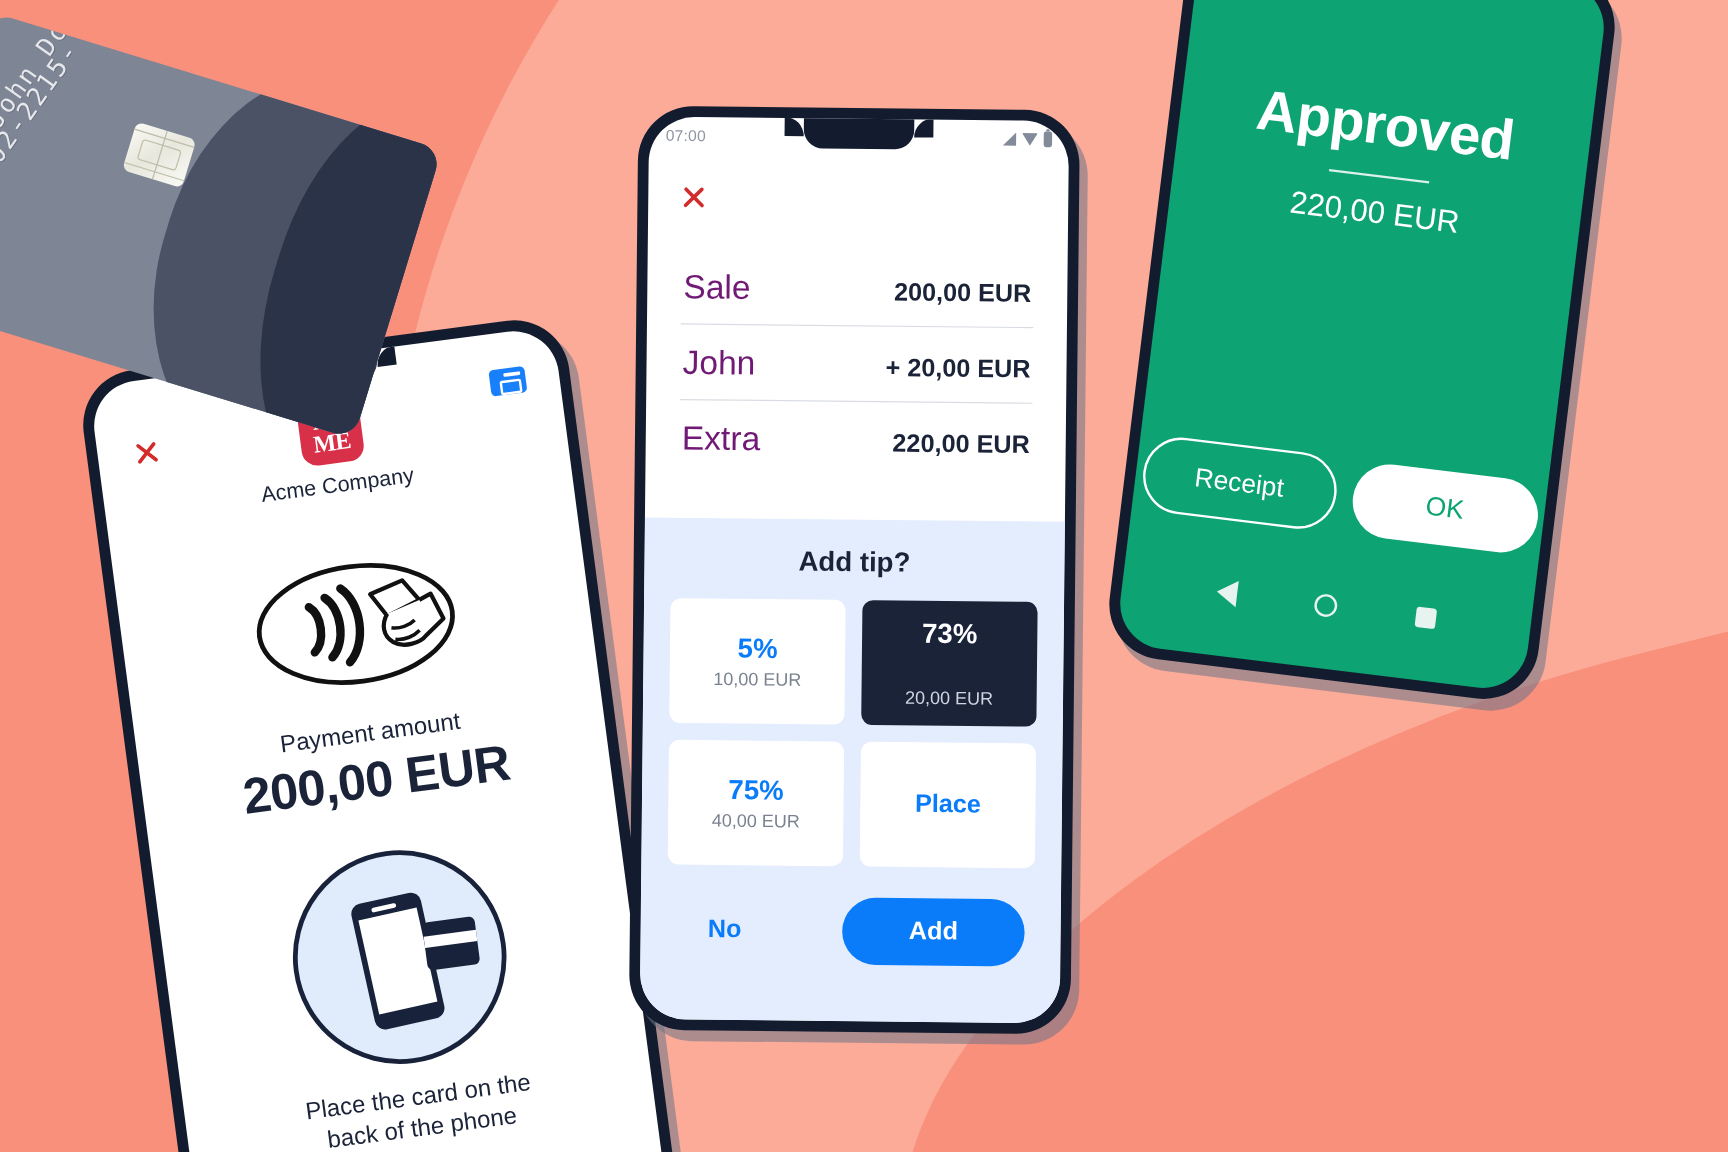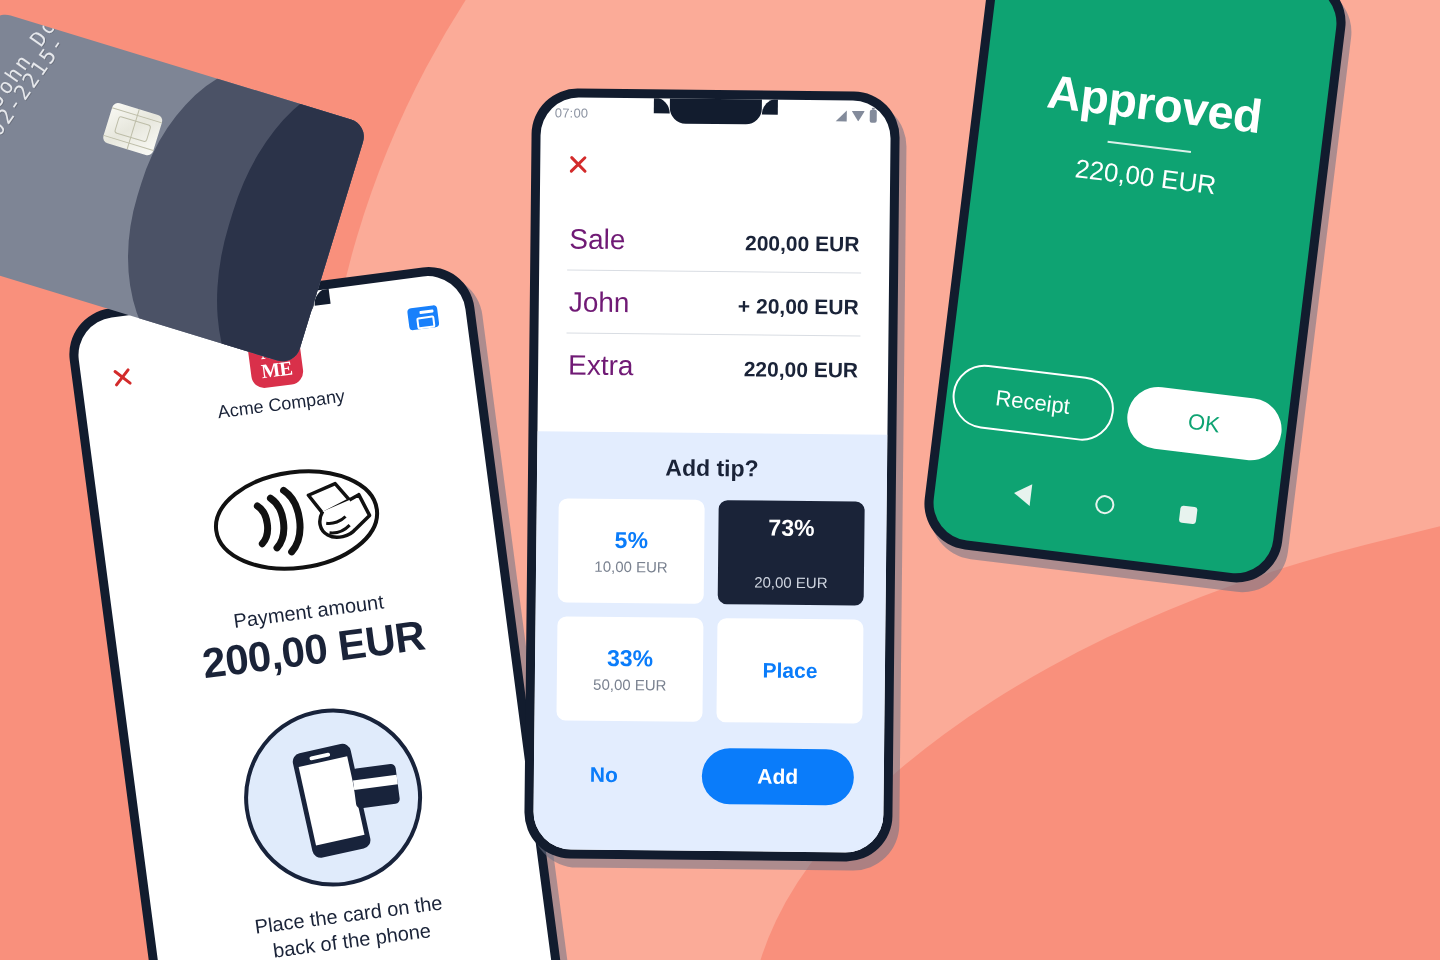--- a/index.html
+++ b/index.html
@@ -515,22 +515,22 @@
         <div class="tip-grid">
           <div class="tip-card">
             <div class="pct">5%</div>
             <div class="amt">10,00 EUR</div>
           </div>
           <div class="tip-card selected">
             <div class="pct">73%</div>
             <div class="amt">20,00 EUR</div>
           </div>
           <div class="tip-card">
-            <div class="pct">33%</div>
-            <div class="amt">50,00 EUR</div>
+            <div class="pct">75%</div>
+            <div class="amt">40,00 EUR</div>
           </div>
           <div class="tip-card other">
             <div class="pct">Place</div>
           </div>
         </div>
 
         <div class="tip-actions">
           <button class="btn-no">No</button>
           <button class="btn-add">Add</button>
         </div>

